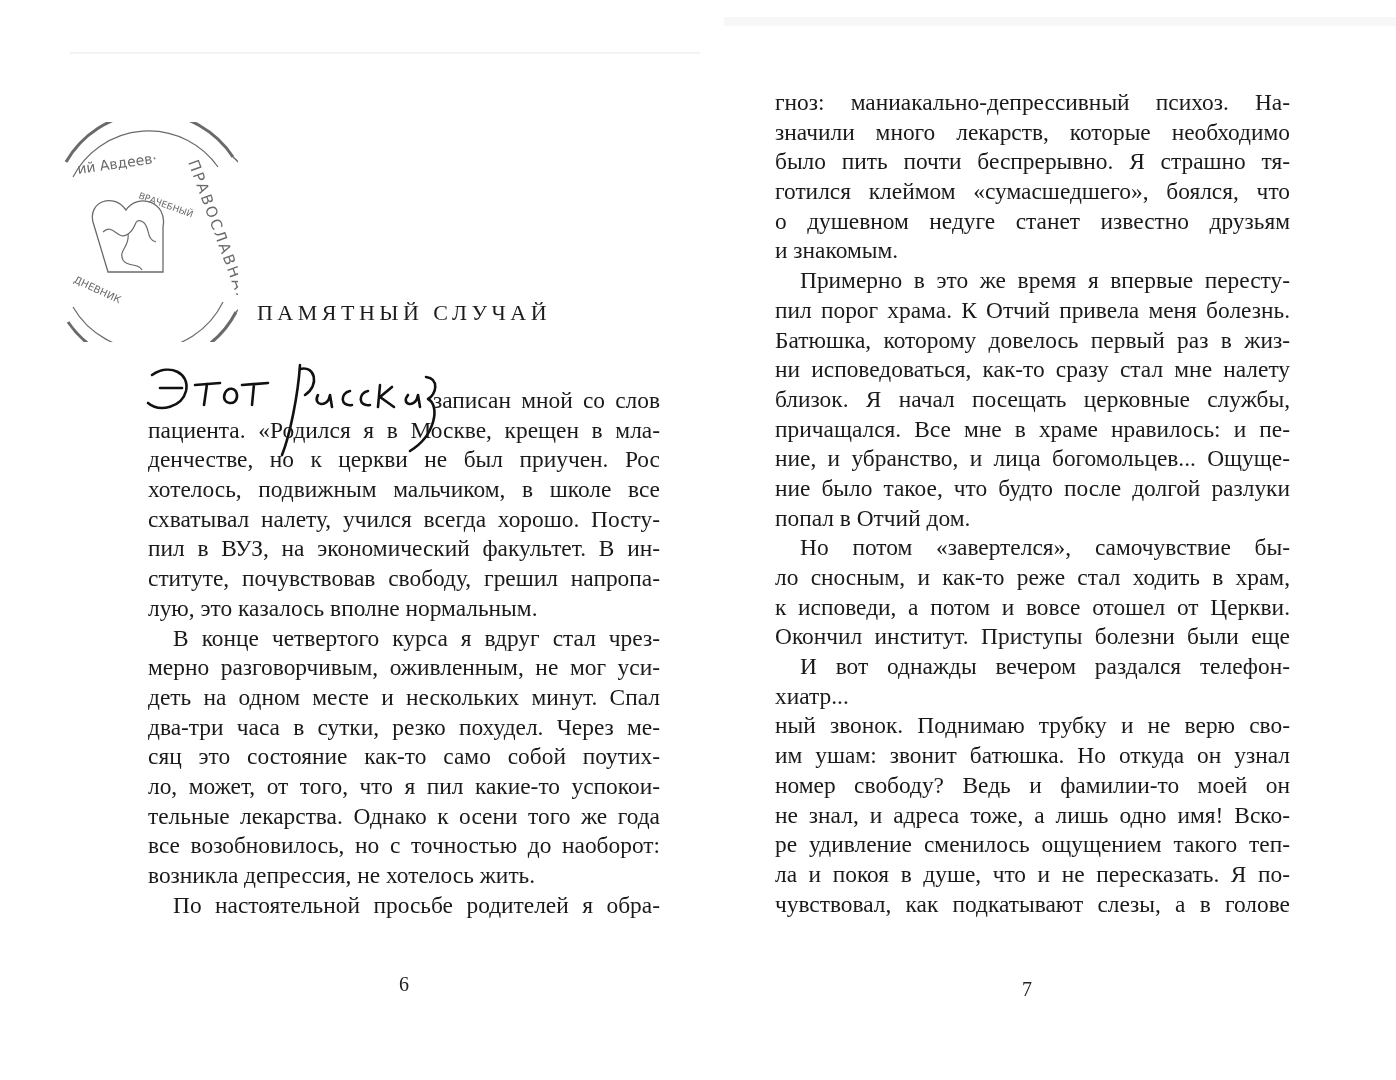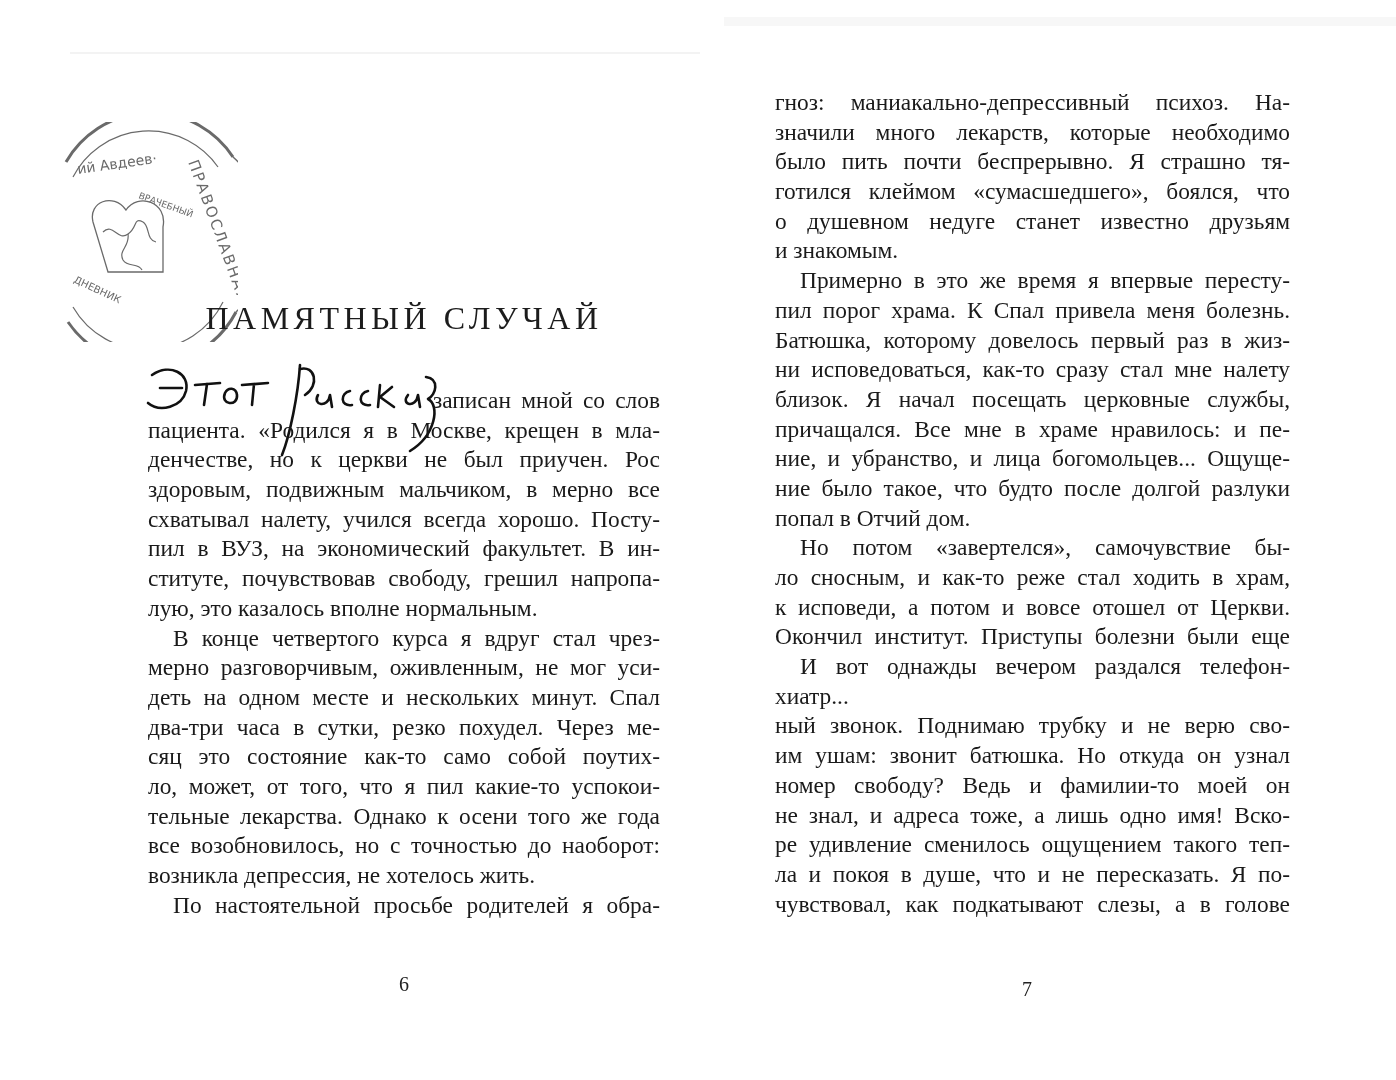--- a/index.html
+++ b/index.html
@@ -8,21 +8,21 @@
     font-family: "Liberation Serif", "DejaVu Serif", serif; color:#1a1a1a;
   }
   .page { position:absolute; top:0; height:1080px; }
   .page-left { left:0; width:700px; }
   .page-right { left:700px; width:696px; }
   .top-rule-left { position:absolute; left:70px; top:52px; width:630px; height:2px; background:#f3f3f3; }
   .top-rule-right { position:absolute; left:24px; top:17px; width:672px; height:9px; background:#f7f7f7; }
 
   .title {
     position:absolute; left:148px; width:512px; top:300px; text-align:center;
-    font-size:32px; letter-spacing:4.5px; color:#1c1c1c;
+    font-size:22px; letter-spacing:4.5px; color:#1c1c1c;
   }
   .text-block {
     position:absolute; font-size:23.4px; line-height:29.7px; color:#1a1a1a;
     text-align:justify; text-align-last:justify;
   }
   .text-block .line { display:block; white-space:nowrap; text-align:justify; text-align-last:justify; height:29.7px; }
   .text-block .line.last { text-align-last:left; }
   .text-block .line.indent { padding-left:25px; }
   .left-text { left:148px; width:512px; top:386px; }
   .left-text .line.first { padding-left:285px; }
@@ -83,21 +83,21 @@
       <path d="M 240 30 L 238 52 M 240 42 L 252 32 M 240 42 L 254 52"></path>
       <path d="M 268 40 C 260 50 276 54 278 40 L 280 52"></path>
       <path d="M 286 22 C 300 24 296 40 288 44 C 300 50 296 80 270 96"></path>
     </g>
   </svg>
 
   <div class="text-block left-text">
     <span class="line first">записан мной со слов</span>
     <span class="line">пациента. «Родился я в Москве, крещен в мла-</span>
     <span class="line">денчестве, но к церкви не был приучен. Рос</span>
-    <span class="line">здоровым, подвижным мальчиком, в мерно все</span>
+    <span class="line">хотелось, подвижным мальчиком, в школе все</span>
     <span class="line">схватывал налету, учился всегда хорошо. Посту-</span>
     <span class="line">пил в ВУЗ, на экономический факультет. В ин-</span>
     <span class="line">ституте, почувствовав свободу, грешил напропа-</span>
     <span class="line last">лую, это казалось вполне нормальным.</span>
     <span class="line indent">В конце четвертого курса я вдруг стал чрез-</span>
     <span class="line">мерно разговорчивым, оживленным, не мог уси-</span>
     <span class="line">деть на одном месте и нескольких минут. Спал</span>
     <span class="line">два-три часа в сутки, резко похудел. Через ме-</span>
     <span class="line">сяц это состояние как-то само собой поутих-</span>
     <span class="line">ло, может, от того, что я пил какие-то успокои-</span>
@@ -114,21 +114,21 @@
   <div class="top-rule-right"></div>
 
   <div class="text-block right-text">
     <span class="line">гноз: маниакально-депрессивный психоз. На-</span>
     <span class="line">значили много лекарств, которые необходимо</span>
     <span class="line">было пить почти беспрерывно. Я страшно тя-</span>
     <span class="line">готился клеймом «сумасшедшего», боялся, что</span>
     <span class="line">о душевном недуге станет известно друзьям</span>
     <span class="line last">и знакомым.</span>
     <span class="line indent">Примерно в это же время я впервые пересту-</span>
-    <span class="line">пил порог храма. К Спал привела меня болезнь.</span>
+    <span class="line">пил порог храма. К Отчий привела меня болезнь.</span>
     <span class="line">Батюшка, которому довелось первый раз в жиз-</span>
     <span class="line">ни исповедоваться, как-то сразу стал мне налету</span>
     <span class="line">близок. Я начал посещать церковные службы,</span>
     <span class="line">причащался. Все мне в храме нравилось: и пе-</span>
     <span class="line">ние, и убранство, и лица богомольцев... Ощуще-</span>
     <span class="line">ние было такое, что будто после долгой разлуки</span>
     <span class="line last">попал в Отчий дом.</span>
     <span class="line indent">Но потом «завертелся», самочувствие бы-</span>
     <span class="line">ло сносным, и как-то реже стал ходить в храм,</span>
     <span class="line">к исповеди, а потом и вовсе отошел от Церкви.</span>

